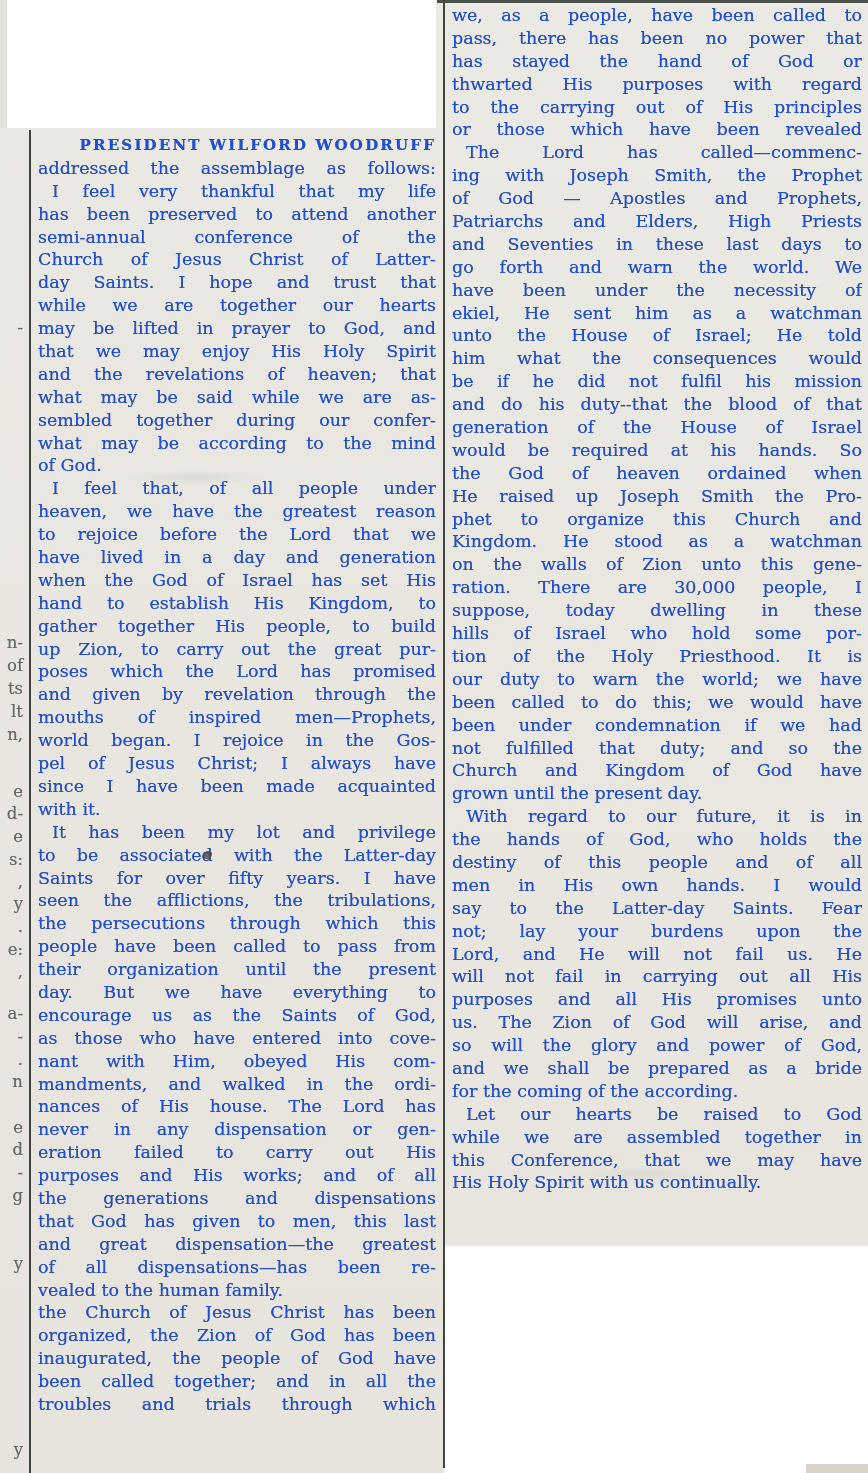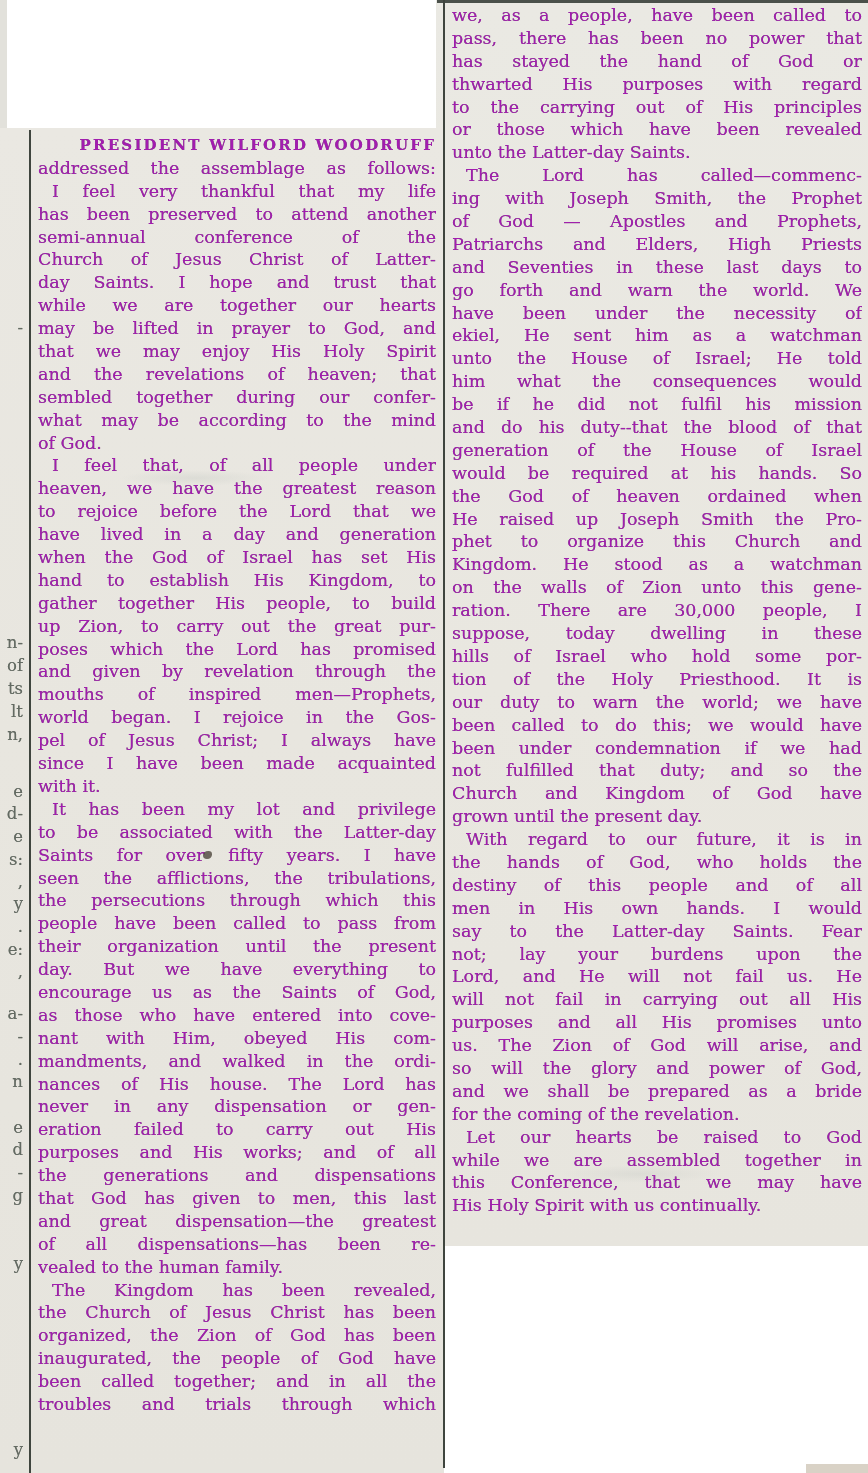--- a/index.html
+++ b/index.html
@@ -24,21 +24,21 @@
     background: linear-gradient(180deg, #eae9e3 0%, #e9e7e0 55%, #e7e5de 100%);
   }
   .rule-v { position: absolute; background: #3f453e; }
   .rule-left { left: 29px; top: 130px; width: 2px; height: 1343px; }
   .rule-center { left: 443px; top: 0; width: 2px; height: 1468px; }
   .rule-top { position: absolute; left: 437px; top: 0; width: 431px; height: 3px; background: #4a504a; }
   .corner-scrap { position: absolute; left: 806px; top: 1464px; width: 62px; height: 9px; background: #d9d2c6; }
 
   .column {
     position: absolute;
-    color: #a21caf;
+    color: #1d4ed8;
     font-size: 17.5px;
     line-height: 22.9px;
     text-shadow: 0 0 0.5px rgba(73, 82, 74, 0.75);
   }
   .col-left  { left: 38px;  top: 134px; width: 398px; }
   .col-right { left: 452px; top: 4px;   width: 410px; }
 
   .headline {
     height: 22.9px;
     text-align: right;
@@ -122,20 +122,21 @@
 <div class="line">addressed the assemblage as follows:</div>
     <div class="line first">I feel very thankful that my life</div>
     <div class="line">has been preserved to attend another</div>
     <div class="line">semi-annual conference of the</div>
     <div class="line">Church of Jesus Christ of Latter-</div>
     <div class="line">day Saints. I hope and trust that</div>
     <div class="line">while we are together our hearts</div>
     <div class="line">may be lifted in prayer to God, and</div>
     <div class="line">that we may enjoy His Holy Spirit</div>
     <div class="line">and the revelations of heaven; that</div>
+    <div class="line">what may be said while we are as-</div>
     <div class="line">sembled together during our confer-</div>
     <div class="line">what may be according to the mind</div>
     <div class="line last">of God.</div>
     <div class="line first">I feel that, of all people under</div>
     <div class="line">heaven, we have the greatest reason</div>
     <div class="line">to rejoice before the Lord that we</div>
     <div class="line">have lived in a day and generation</div>
     <div class="line">when the God of Israel has set His</div>
     <div class="line">hand to establish His Kingdom, to</div>
     <div class="line">gather together His people, to build</div>
@@ -161,36 +162,34 @@
     <div class="line">mandments, and walked in the ordi-</div>
     <div class="line">nances of His house. The Lord has</div>
     <div class="line">never in any dispensation or gen-</div>
     <div class="line">eration failed to carry out His</div>
     <div class="line">purposes and His works; and of all</div>
     <div class="line">the generations and dispensations</div>
     <div class="line">that God has given to men, this last</div>
     <div class="line">and great dispensation—the greatest</div>
     <div class="line">of all dispensations—has been re-</div>
     <div class="line last">vealed to the human family.</div>
-    <div class="line first">The Kingdom has been revealed,</div>
     <div class="line">the Church of Jesus Christ has been</div>
     <div class="line">organized, the Zion of God has been</div>
     <div class="line">inaugurated, the people of God have</div>
     <div class="line">been called together; and in all the</div>
     <div class="line">troubles and trials through which</div>
   </div>
 
 <div class="column col-right" id="col-right">
     <div class="line">we, as a people, have been called to</div>
     <div class="line">pass, there has been no power that</div>
     <div class="line">has stayed the hand of God or</div>
     <div class="line">thwarted His purposes with regard</div>
     <div class="line">to the carrying out of His principles</div>
     <div class="line">or those which have been revealed</div>
-    <div class="line last">unto the Latter-day Saints.</div>
     <div class="line first">The Lord has called—commenc-</div>
     <div class="line">ing with Joseph Smith, the Prophet</div>
     <div class="line">of God — Apostles and Prophets,</div>
     <div class="line">Patriarchs and Elders, High Priests</div>
     <div class="line">and Seventies in these last days to</div>
     <div class="line">go forth and warn the world. We</div>
     <div class="line">have been under the necessity of</div>
     <div class="line">ekiel, He sent him as a watchman</div>
     <div class="line">unto the House of Israel; He told</div>
     <div class="line">him what the consequences would</div>
@@ -218,21 +217,21 @@
     <div class="line">destiny of this people and of all</div>
     <div class="line">men in His own hands. I would</div>
     <div class="line">say to the Latter-day Saints. Fear</div>
     <div class="line">not; lay your burdens upon the</div>
     <div class="line">Lord, and He will not fail us. He</div>
     <div class="line">will not fail in carrying out all His</div>
     <div class="line">purposes and all His promises unto</div>
     <div class="line">us. The Zion of God will arise, and</div>
     <div class="line">so will the glory and power of God,</div>
     <div class="line">and we shall be prepared as a bride</div>
-    <div class="line last">for the coming of the revelation.</div>
+    <div class="line last">for the coming of the according.</div>
     <div class="line first">Let our hearts be raised to God</div>
     <div class="line">while we are assembled together in</div>
     <div class="line">this Conference, that we may have</div>
     <div class="line last">His Holy Spirit with us continually.</div>
   </div>
 
 <div class="blot"></div>
 <div class="smudge1"></div>
 <div class="smudge2"></div>
 

